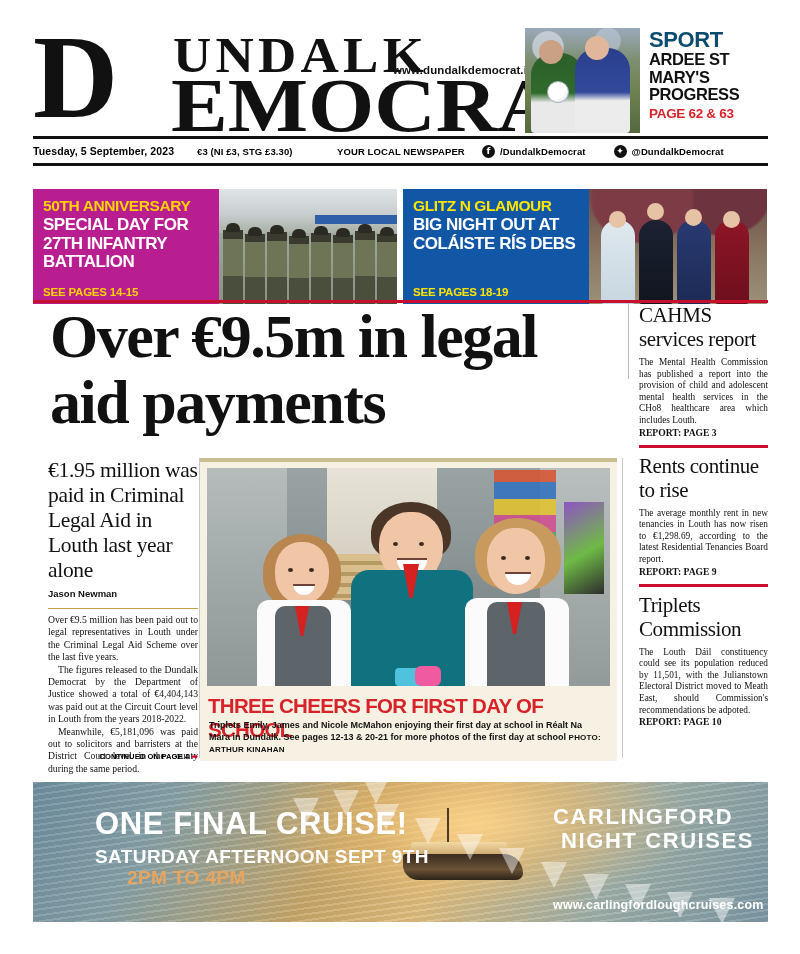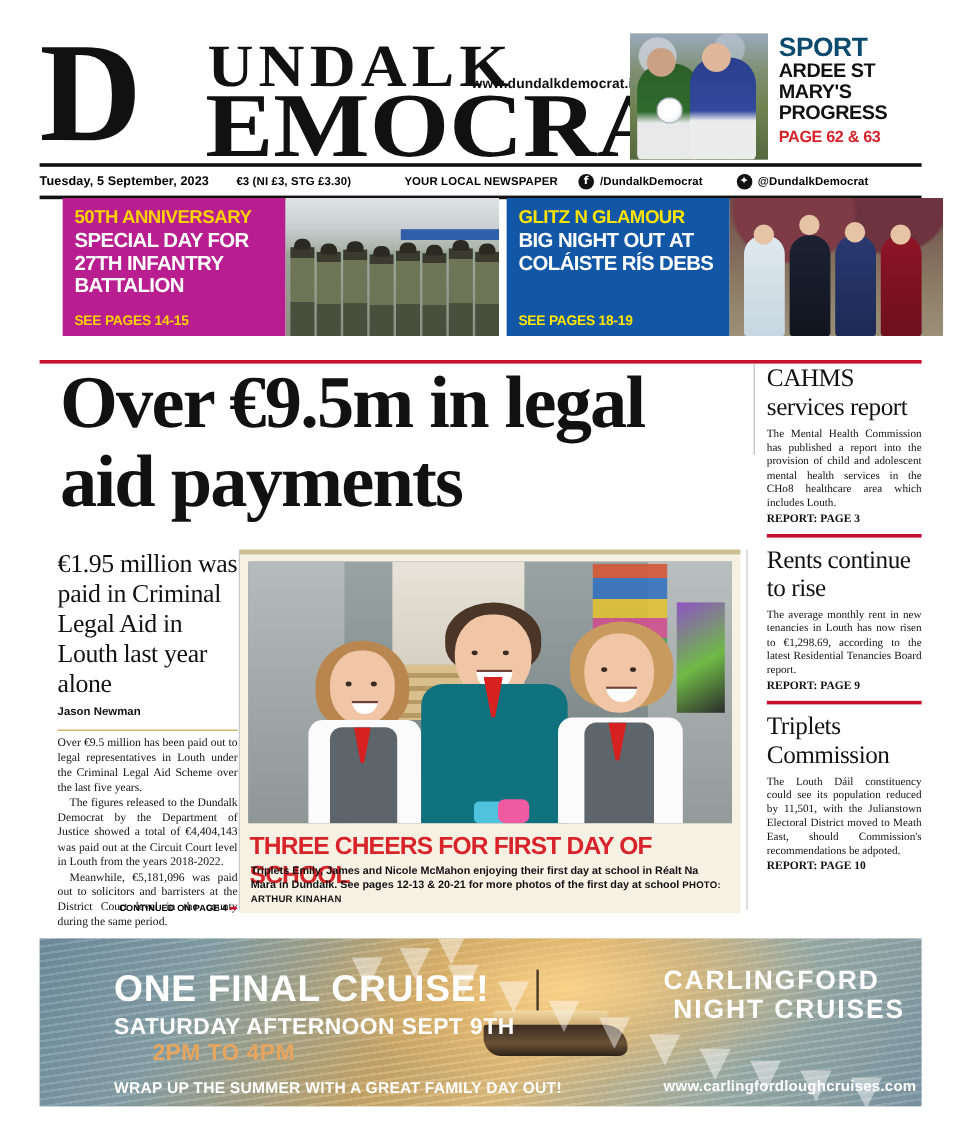--- a/index.html
+++ b/index.html
@@ -74,21 +74,21 @@
     display:flex; align-items:center; font-size:9.5px; font-weight:700; letter-spacing:.1px; }
   .infobar .date { width:164px; font-size:10.5px; }
   .infobar .price { width:140px; }
   .infobar .tag { width:145px; }
   .social { display:flex; align-items:center; gap:5px; margin-right:28px; }
   .s-icon { width:13px; height:13px; border-radius:50%; background:#111; color:#fff;
     font-size:9px; font-weight:700; display:flex; align-items:center; justify-content:center;
     font-family:"DejaVu Sans", sans-serif; line-height:1; }
 
   
-  .promos { position:absolute; left:33px; top:165px; width:735px; height:115px; display:flex; gap:6px;margin-left:19px; }
+  .promos { position:absolute; left:33px; top:189px; width:735px; height:115px; display:flex; gap:6px; }
   .promo { width:364px; height:115px; display:flex; overflow:hidden; position:relative; }
   .promo .txt { width:186px; padding:8px 8px 6px 10px; position:relative; }
   .promo .kicker { font-size:15.5px; font-weight:800; letter-spacing:-.4px; line-height:17px; }
   .promo .main { font-size:17px; font-weight:800; color:#fff; line-height:18.5px;
     letter-spacing:-.5px; margin-top:2px; }
   .promo .pages { font-size:11.5px; font-weight:800; letter-spacing:-.2px;
     position:absolute; bottom:6px; left:10px; }
   .promo .pic { flex:1; position:relative; overflow:hidden; }
 
   .promo1 .txt { background:#b81e8f; }
@@ -448,19 +448,18 @@
       <div class="flag" style="left:592px; top:102px;"></div>
       <div class="flag" style="left:634px; top:110px;"></div>
       <div class="flag" style="left:676px; top:116px;"></div>
       <div class="flag" style="left:330px; top:-4px;"></div>
       <div class="flag" style="left:260px; top:16px;"></div>
     </div>
 
     <div class="ad-t1">ONE FINAL CRUISE!</div>
     <div class="ad-t2">SATURDAY AFTERNOON SEPT 9TH</div>
     <div class="ad-t3">2PM TO 4PM</div>
-    <div class="ad-t4">WRAP UP THE SUMMER WITH A GREAT FAMILY DAY OUT!</div>
     <div class="ad-brand1">CARLINGFORD</div>
     <div class="ad-brand2">NIGHT CRUISES</div>
     <div class="ad-url">www.carlingfordloughcruises.com</div>
   </div>
 
 </div>
 
 </body></html>

